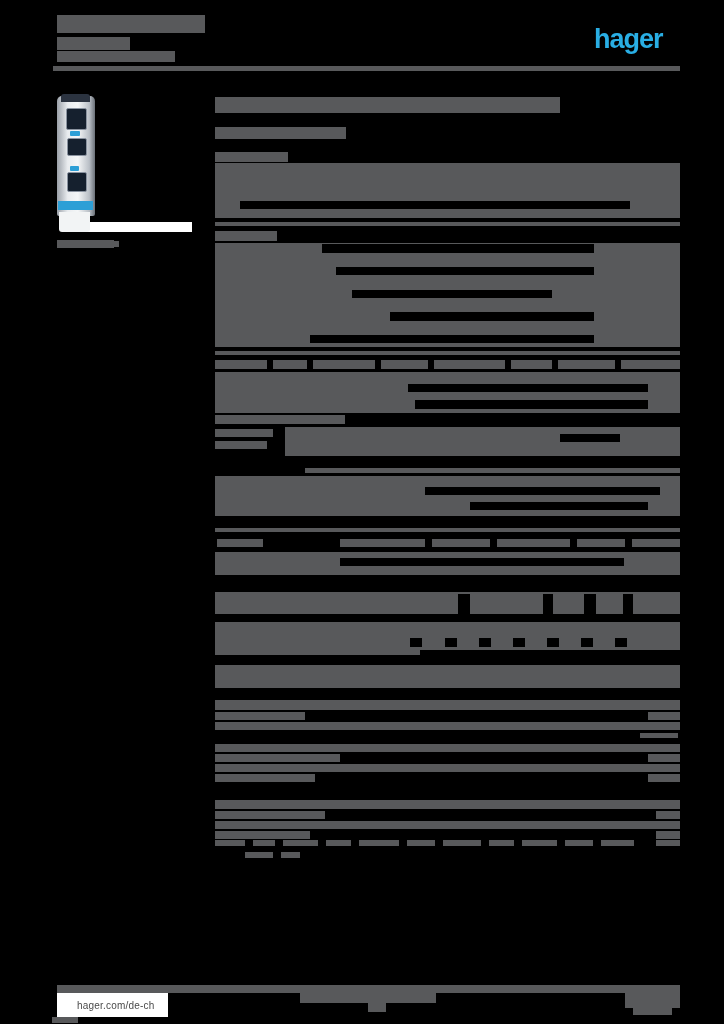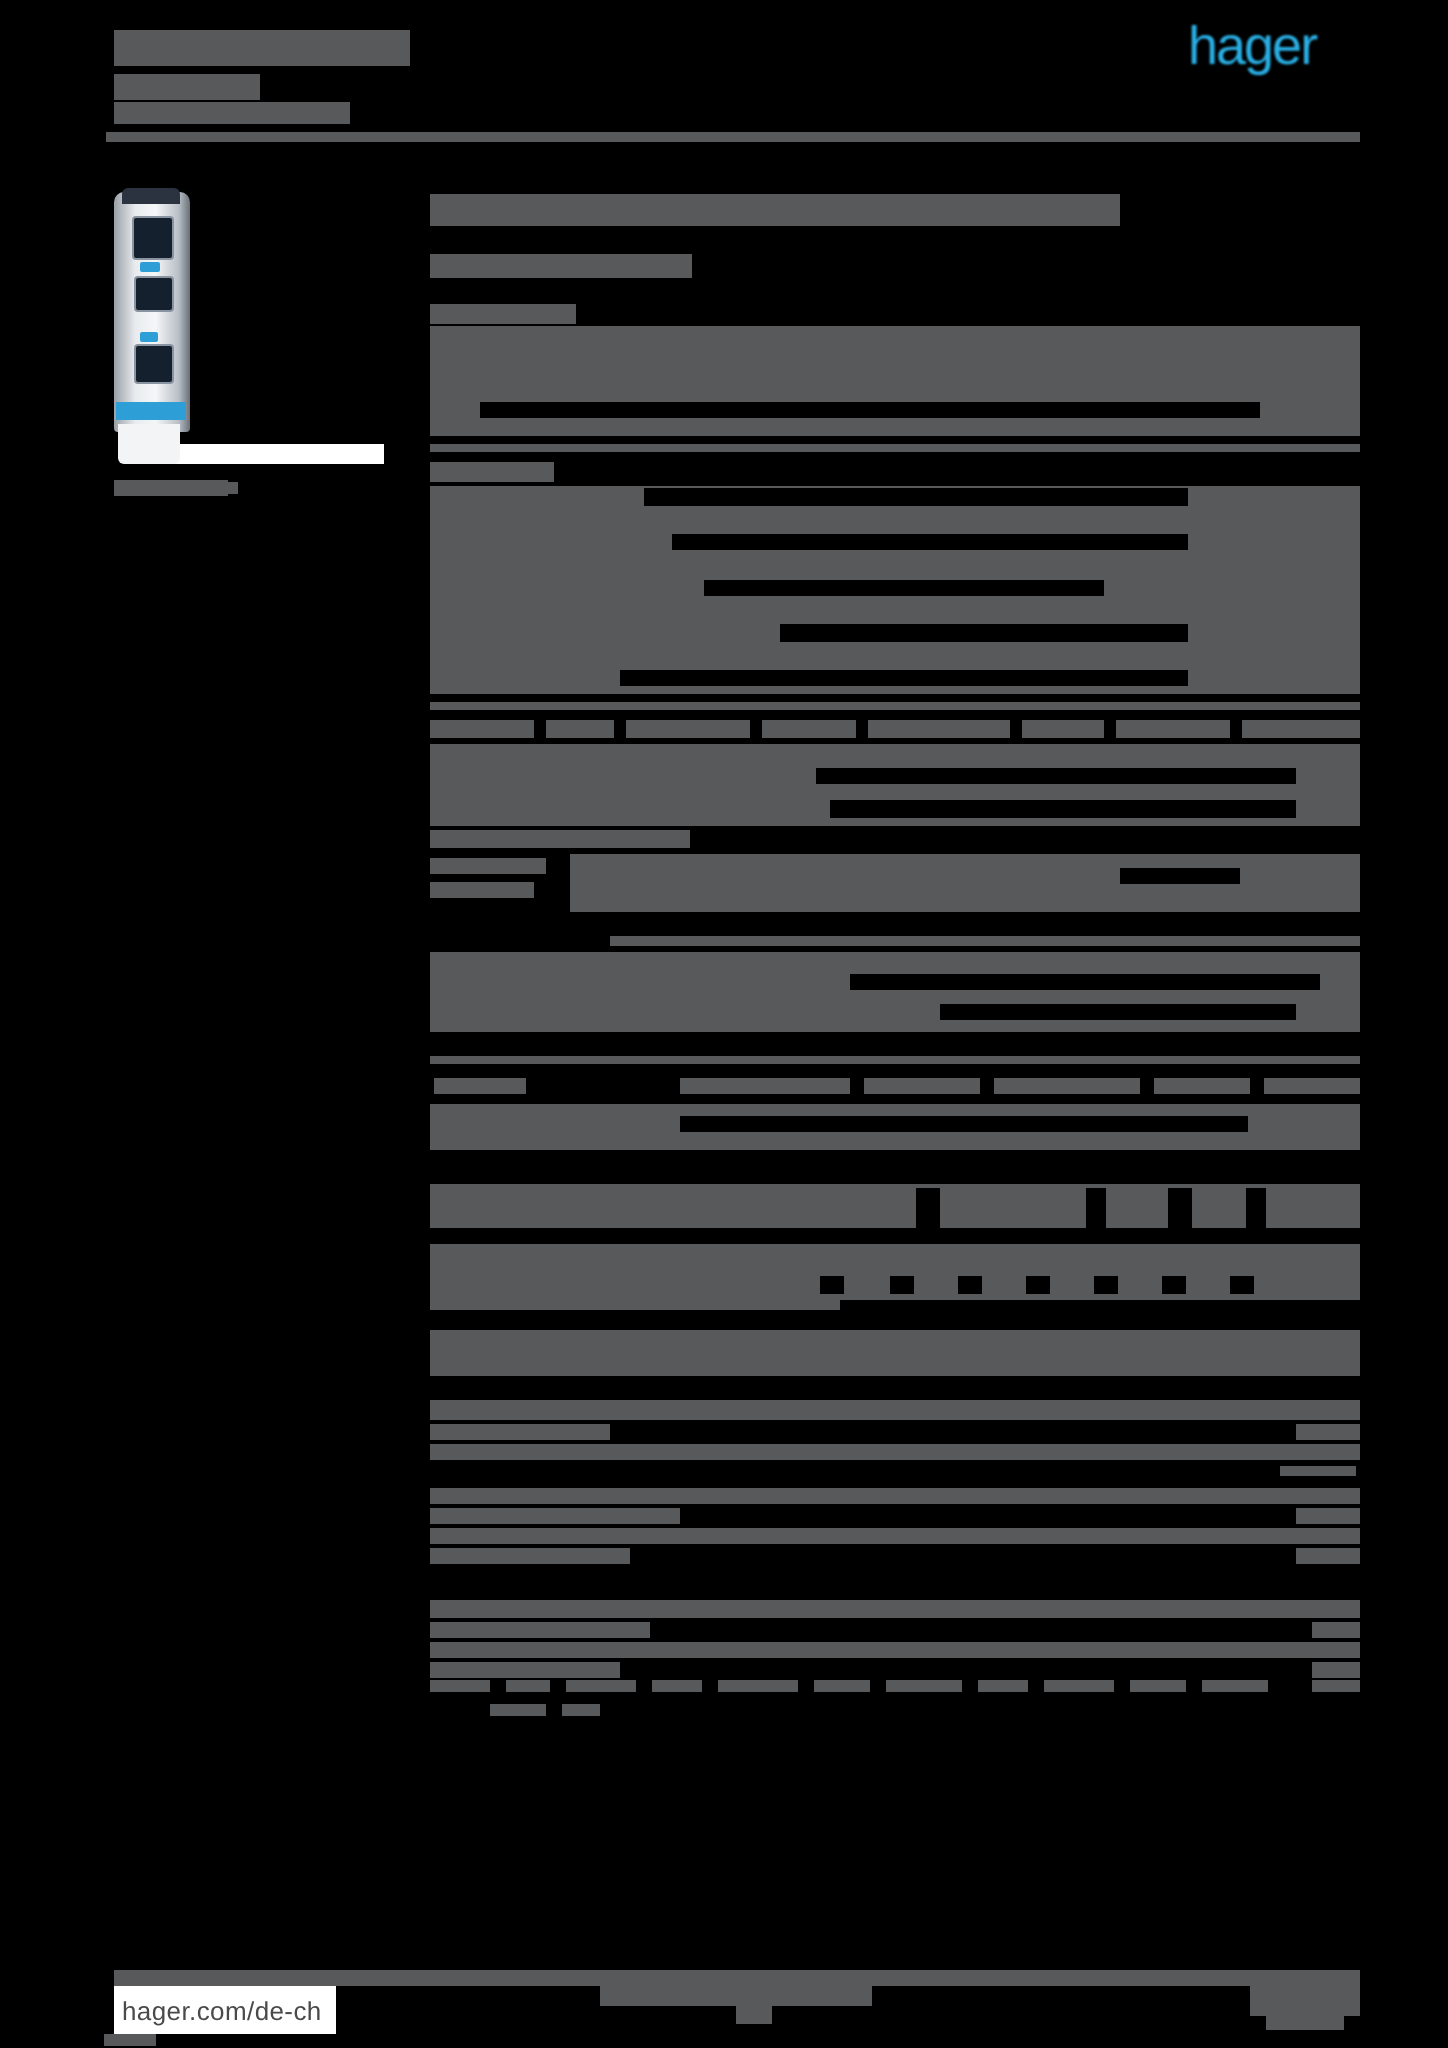--- a/index.html
+++ b/index.html
@@ -1,42 +1,42 @@
 <!DOCTYPE html>
 <html><head>
 <meta charset="utf-8">
 <style>
   html,body{margin:0;padding:0;background:#000;}
   #page{position:relative;width:724px;height:1024px;background:#000;overflow:hidden;
         font-family:"Liberation Sans", sans-serif;}
   .bar{position:absolute;background:#58595b;z-index:1;}
   .cut{position:absolute;background:#000;z-index:2;}
-  #logo{position:absolute;left:594px;top:8px;width:72px;height:32px;
-        color:#29aee4;font-weight:normal;font-size:27px;letter-spacing:-1px;
+  #logo{position:absolute;left:594px;top:24px;width:72px;height:32px;
+        color:#29aee4;font-weight:bold;font-size:27px;letter-spacing:-1px;
         filter:blur(0.5px);z-index:3;}
   #rule{position:absolute;left:53px;top:66px;width:627px;height:5px;background:#58595b;}
   
   #device{position:absolute;left:57px;top:94px;width:41px;height:138px;z-index:3;}
   #device .body{position:absolute;left:0;top:2px;width:38px;height:120px;
       border-radius:5px 5px 2px 2px;
       background:linear-gradient(90deg,#9aa0a8 0%,#e9ecef 28%,#f4f6f7 55%,#b9bfc6 85%,#6a7078 100%);}
   #device .cap{position:absolute;left:4px;top:0px;width:29px;height:8px;background:#2b3340;border-radius:3px 3px 0 0;}
   #device .win{position:absolute;background:#15202e;border:1px solid #8a93a0;border-radius:2px;}
   #device .w1{left:9px;top:14px;width:19px;height:20px;}
   #device .w2{left:10px;top:44px;width:18px;height:16px;}
   #device .w3{left:10px;top:78px;width:18px;height:18px;}
   #device .clip{position:absolute;background:#2d9fd6;border-radius:1px;}
   #device .c1{left:13px;top:37px;width:10px;height:5px;}
   #device .c2{left:13px;top:72px;width:9px;height:5px;}
   #device .band{position:absolute;left:1px;top:107px;width:35px;height:9px;background:#2d9fd6;}
   #device .boot{position:absolute;left:2px;top:118px;width:31px;height:20px;background:#f2f4f5;border-radius:0 0 3px 3px;}
   #whitestrip{position:absolute;left:87px;top:222px;width:105px;height:10px;background:#fff;z-index:2;}
   #footer-linkbox{position:absolute;left:57px;top:993px;width:111px;height:24px;background:#fff;z-index:3;
       display:flex;align-items:center;}
-  #footer-link{font-size:13px;color:#4a4a4a;padding-left:4px;letter-spacing:0.2px;}
+  #footer-link{font-size:10px;color:#4a4a4a;padding-left:20px;letter-spacing:0.2px;}
 </style>
 </head>
 <body>
 
 <div id="page">
 
   <div id="logo">hager</div>
 
   <div id="rule"></div>
 

